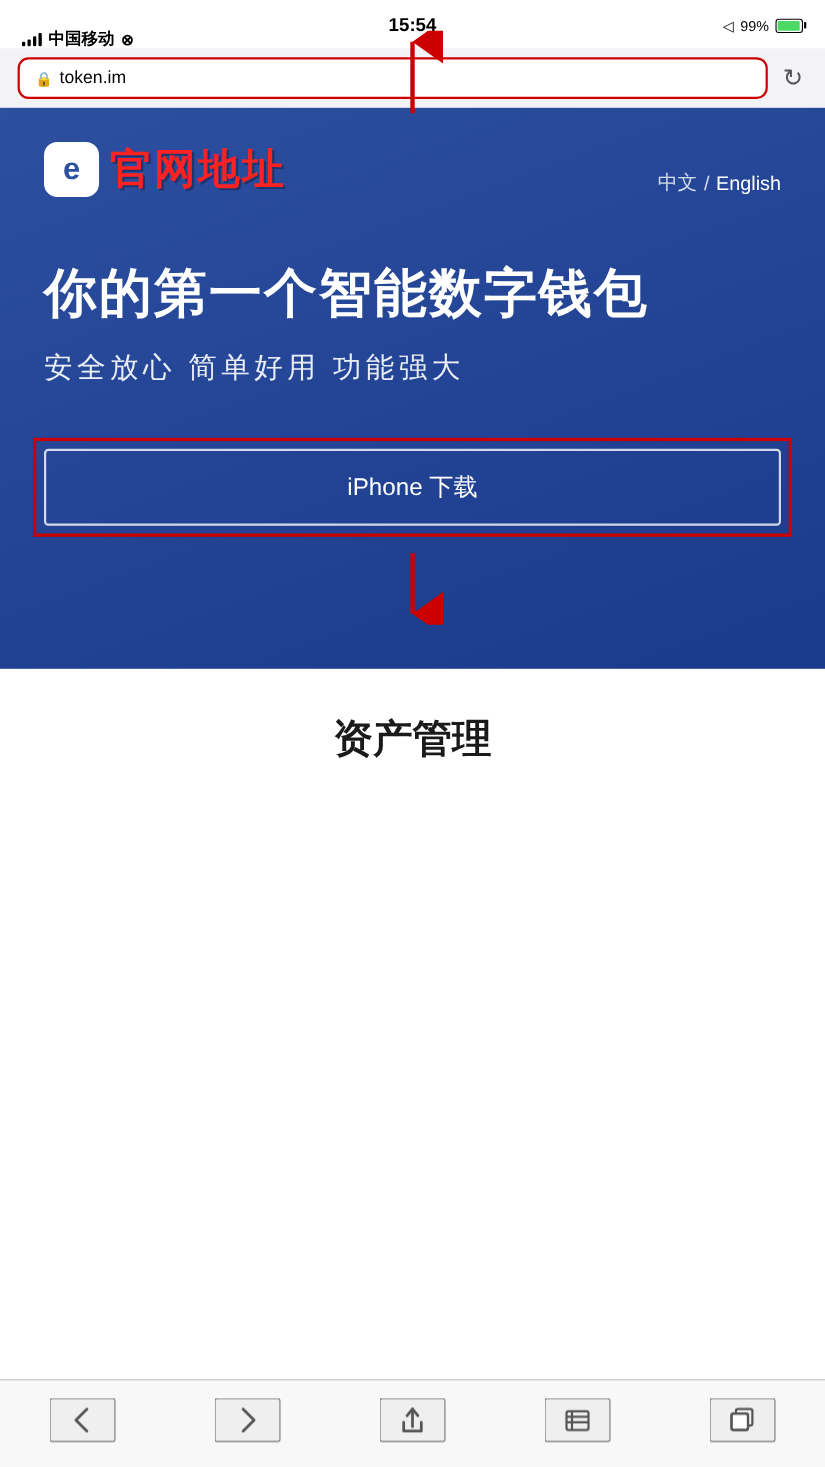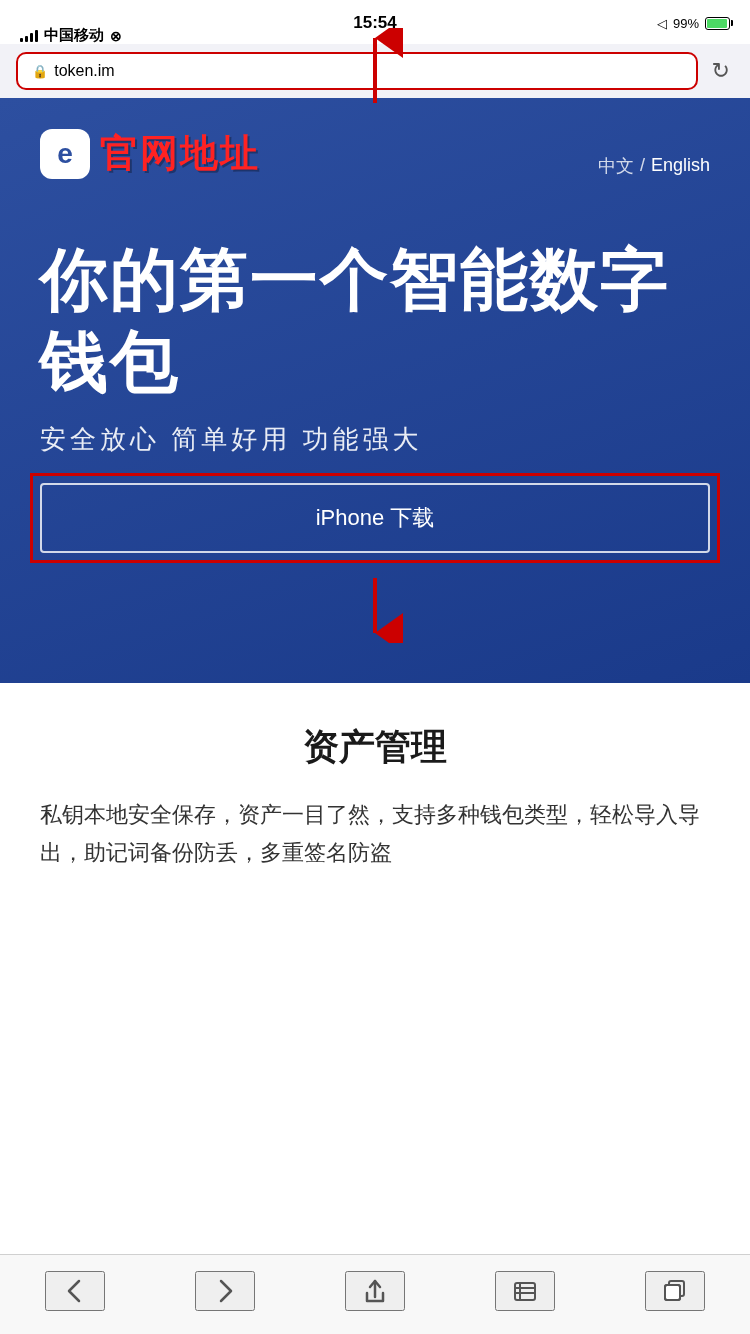--- a/index.html
+++ b/index.html
@@ -160,52 +160,52 @@
     }
     .site-name {
       font-size: 38px;
       font-weight: 800;
       color: #ff2222;
       letter-spacing: 2px;
       text-shadow: 2px 2px 0 rgba(0,0,0,0.3);
     }
     .lang-switcher {
       display: flex;
-      align-items: center;
+      align-items: flex-end;
       gap: 6px;
       font-size: 18px;
       color: #fff;
       margin-top: 24px;
     }
     .lang-divider {
       color: #fff;
       opacity: 0.8;
     }
     .lang-english {
       color: #fff;
       font-weight: 500;
     }
     .lang-chinese {
       color: #fff;
       opacity: 0.8;
     }
 
     
     .hero-title {
-      font-size: 68px;
+      font-size: 48px;
       font-weight: 800;
       color: #fff;
       line-height: 1.2;
       margin-bottom: 20px;
       letter-spacing: 2px;
     }
     .hero-subtitle {
       font-size: 26px;
       color: rgba(255,255,255,0.9);
-      margin-bottom: 26px;
+      margin-bottom: 56px;
       letter-spacing: 4px;
     }
 
     
     .download-section {
       position: relative;
       margin-bottom: 20px;
     }
     .download-buttons {
       display: flex;
@@ -360,21 +360,20 @@
       </marker>
     </defs>
     <line x1="100" y1="5" x2="100" y2="60" stroke="#cc0000" stroke-width="4" marker-end="url(#arrowhead-down)"></line>
   </svg>
 
 
 </div>
 
 <div class="white-section">
   <div class="section-title">资产管理</div>
-  <div class="section-body">私钥本地安全保存，资产一目了然，支持多种钱包类型，轻松导入导出，助记词备份防丢，多重签名防盗</div>
 </div>
 
 <div style="height:80px;"></div>
 
 <div class="bottom-nav">
   <button class="nav-btn">
     <svg width="28" height="28" viewBox="0 0 28 28">
       <polyline points="18,4 8,14 18,24" stroke="#555" stroke-width="2.5" fill="none" stroke-linecap="round" stroke-linejoin="round"></polyline>
     </svg>
   </button>

